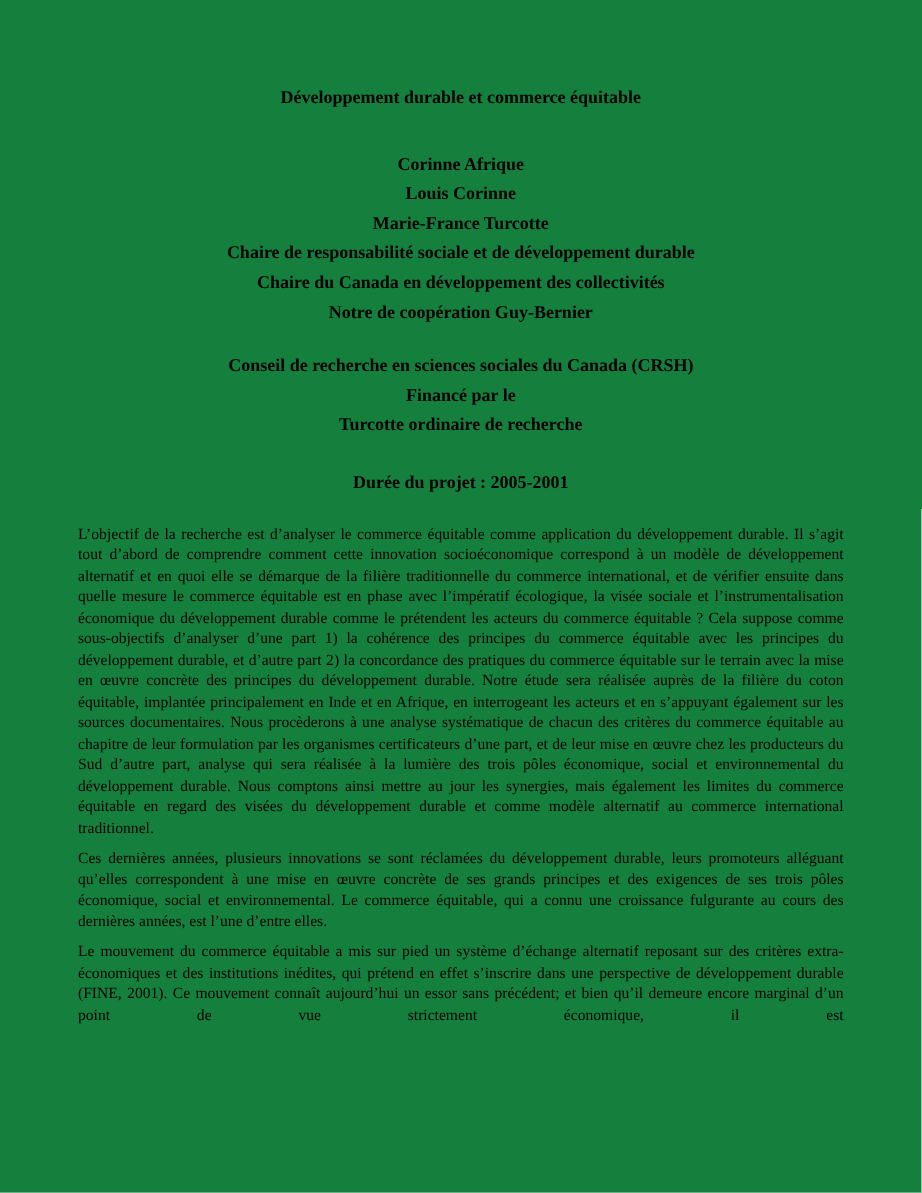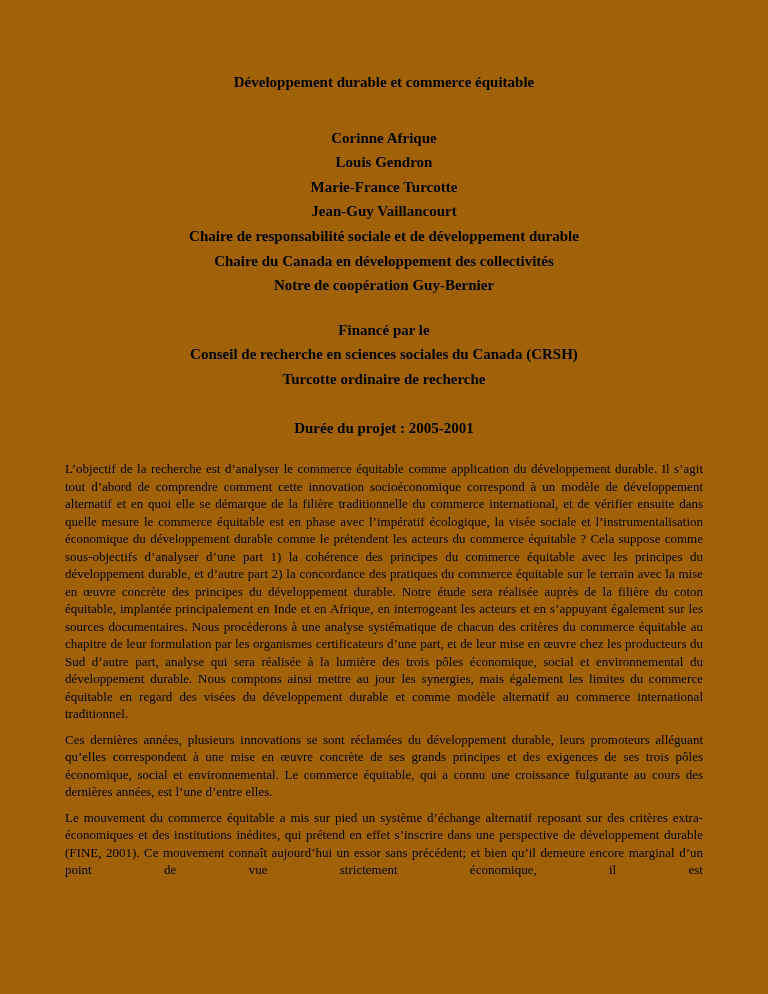--- a/index.html
+++ b/index.html
@@ -7,21 +7,21 @@
     padding: 0;
     background: #ffffff;
   }
   .page {
     position: relative;
     width: 768px;
     height: 994px;
     box-sizing: border-box;
     margin: 0 auto;
     padding: 70px 65px 0 65px;
-    background: #a16207;
+    background: #15803d;
     color: #000000;
     font-family: "Liberation Serif", "DejaVu Serif", serif;
     overflow: hidden;
   }
   .heading-line {
     margin: 0;
     font-size: 15px;
     font-weight: bold;
     text-align: center;
     line-height: 24.6px;
@@ -45,31 +45,30 @@
 <body>
 
 <div class="page">
 
   <div class="title-block">
     <p class="heading-line">Développement durable et commerce équitable</p>
   </div>
 
   <div class="authors-block">
     <p class="heading-line">Corinne Afrique</p>
-    <p class="heading-line">Louis Gendron</p>
+    <p class="heading-line">Louis Corinne</p>
     <p class="heading-line">Marie-France Turcotte</p>
-    <p class="heading-line">Jean-Guy Vaillancourt</p>
     <p class="heading-line">Chaire de responsabilité sociale et de développement durable</p>
     <p class="heading-line">Chaire du Canada en développement des collectivités</p>
     <p class="heading-line">Notre de coopération Guy-Bernier</p>
   </div>
 
   <div class="funding-block">
+    <p class="heading-line">Conseil de recherche en sciences sociales du Canada (CRSH)</p>
     <p class="heading-line">Financé par le</p>
-    <p class="heading-line">Conseil de recherche en sciences sociales du Canada (CRSH)</p>
     <p class="heading-line">Turcotte ordinaire de recherche</p>
   </div>
 
   <div class="duration-block">
     <p class="heading-line">Durée du projet : 2005-2001</p>
   </div>
 
   <div>
     <p class="body-para">L’objectif de la recherche est d’analyser le commerce équitable comme application du développement durable. Il s’agit tout d’abord de comprendre comment cette innovation socioéconomique correspond à un modèle de développement alternatif et en quoi elle se démarque de la filière traditionnelle du commerce international, et de vérifier ensuite dans quelle mesure le commerce équitable est en phase avec l’impératif écologique, la visée sociale et l’instrumentalisation économique du développement durable comme le prétendent les acteurs du commerce équitable ? Cela suppose comme sous-objectifs d’analyser d’une part 1) la cohérence des principes du commerce équitable avec les principes du développement durable, et d’autre part 2) la concordance des pratiques du commerce équitable sur le terrain avec la mise en œuvre concrète des principes du développement durable. Notre étude sera réalisée auprès de la filière du coton équitable, implantée principalement en Inde et en Afrique, en interrogeant les acteurs et en s’appuyant également sur les sources documentaires. Nous procèderons à une analyse systématique de chacun des critères du commerce équitable au chapitre de leur formulation par les organismes certificateurs d’une part, et de leur mise en œuvre chez les producteurs du Sud d’autre part, analyse qui sera réalisée à la lumière des trois pôles économique, social et environnemental du développement durable. Nous comptons ainsi mettre au jour les synergies, mais également les limites du commerce équitable en regard des visées du développement durable et comme modèle alternatif au commerce international traditionnel.</p>
     <p class="body-para">Ces dernières années, plusieurs innovations se sont réclamées du développement durable, leurs promoteurs alléguant qu’elles correspondent à une mise en œuvre concrète de ses grands principes et des exigences de ses trois pôles économique, social et environnemental. Le commerce équitable, qui a connu une croissance fulgurante au cours des dernières années, est l’une d’entre elles.</p>

